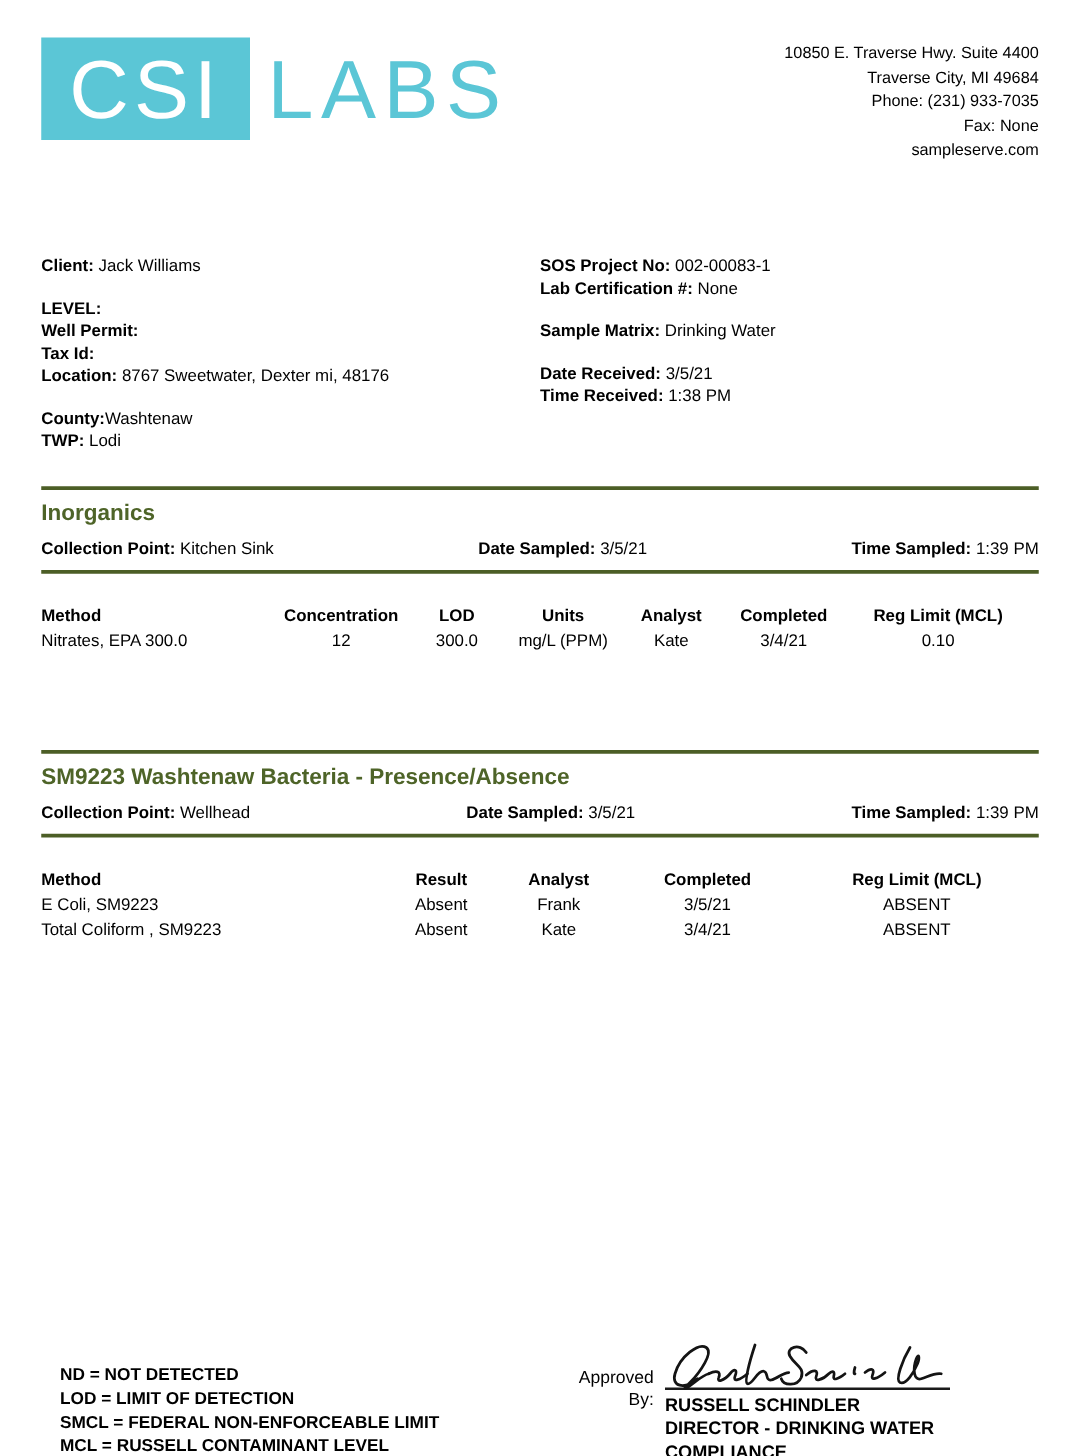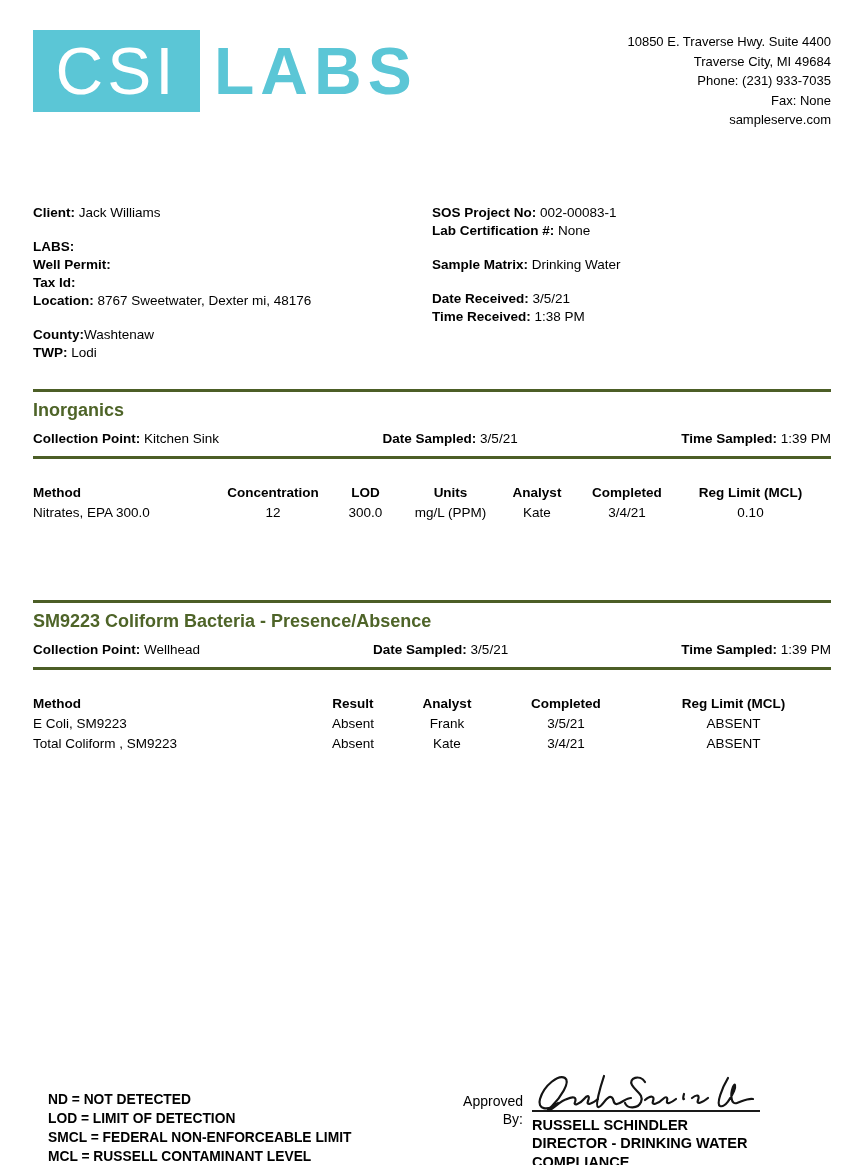--- a/index.html
+++ b/index.html
@@ -12,21 +12,21 @@
 
   
   .header { display:flex; justify-content:space-between; align-items:flex-start; }
   .logo { display:flex; align-items:flex-start; }
   .logo-box {
     width:167px; height:82px; background:#5BC6D6; color:#fff;
     display:flex; align-items:center; justify-content:center;
     font-size:66px; font-weight:300; letter-spacing:4px; line-height:82px;
   }
   .logo-labs {
-    color:#5BC6D6; font-size:66px; font-weight:700; letter-spacing:6px;
+    color:#5BC6D6; font-size:66px; font-weight:400; letter-spacing:6px;
     line-height:82px; margin-left:14px;
   }
   .address { text-align:right; font-size:13px; line-height:19.5px; padding-top:2px; }
 
   
   .client-info { display:flex; margin-top:74px; font-size:13.5px; line-height:18px; }
   .ci-left { width:399px; }
   .ci-right { flex:1; }
   .b { font-weight:bold;margin-top:22px; }
   .gap { height:16px; }
@@ -74,21 +74,21 @@
       <div>Phone: (231) 933-7035</div>
       <div>Fax: None</div>
       <div>sampleserve.com</div>
     </div>
   </div>
 
   <div class="client-info">
     <div class="ci-left">
       <div><span class="b">Client:</span><span> Jack Williams</span></div>
       <div class="gap"></div>
-      <div><span class="b">LABS:</span><span></span></div>
+      <div><span class="b">LEVEL:</span><span></span></div>
       <div><span class="b">Well Permit:</span><span></span></div>
       <div><span class="b">Tax Id:</span><span></span></div>
       <div><span class="b">Location:</span><span> 8767 Sweetwater, Dexter mi, 48176</span></div>
       <div class="gap"></div>
       <div><span class="b">County:</span><span>Washtenaw</span></div>
       <div><span class="b">TWP:</span><span> Lodi</span></div>
     </div>
     <div class="ci-right">
       <div><span class="b">SOS Project No:</span><span> 002-00083-1</span></div>
       <div><span class="b">Lab Certification #:</span><span> None</span></div>
@@ -123,21 +123,21 @@
       <div class="cell">300.0</div>
       <div class="cell">mg/L (PPM)</div>
       <div class="cell">Kate</div>
       <div class="cell">3/4/21</div>
       <div class="cell">0.10</div>
     </div>
   </div>
 
   <div class="section sect-gap-2">
     <hr class="rule">
-    <div class="section-title">SM9223 Coliform Bacteria - Presence/Absence</div>
+    <div class="section-title">SM9223 Washtenaw Bacteria - Presence/Absence</div>
     <div class="collect-row">
       <div><span class="b">Collection Point:</span><span> Wellhead</span></div>
       <div><span class="b">Date Sampled:</span><span> 3/5/21</span></div>
       <div><span class="b">Time Sampled:</span><span> 1:39 PM</span></div>
     </div>
     <hr class="rule">
     <div class="grid grid-2">
       <div class="cell first hcell">Method</div>
       <div class="cell hcell">Result</div>
       <div class="cell hcell">Analyst</div>

